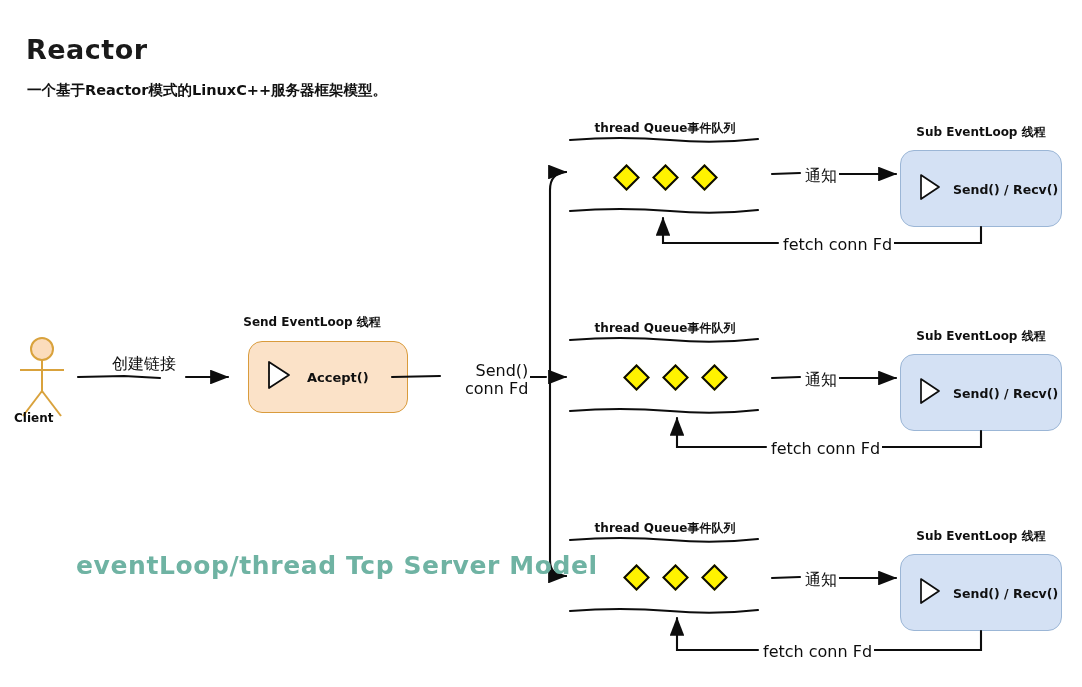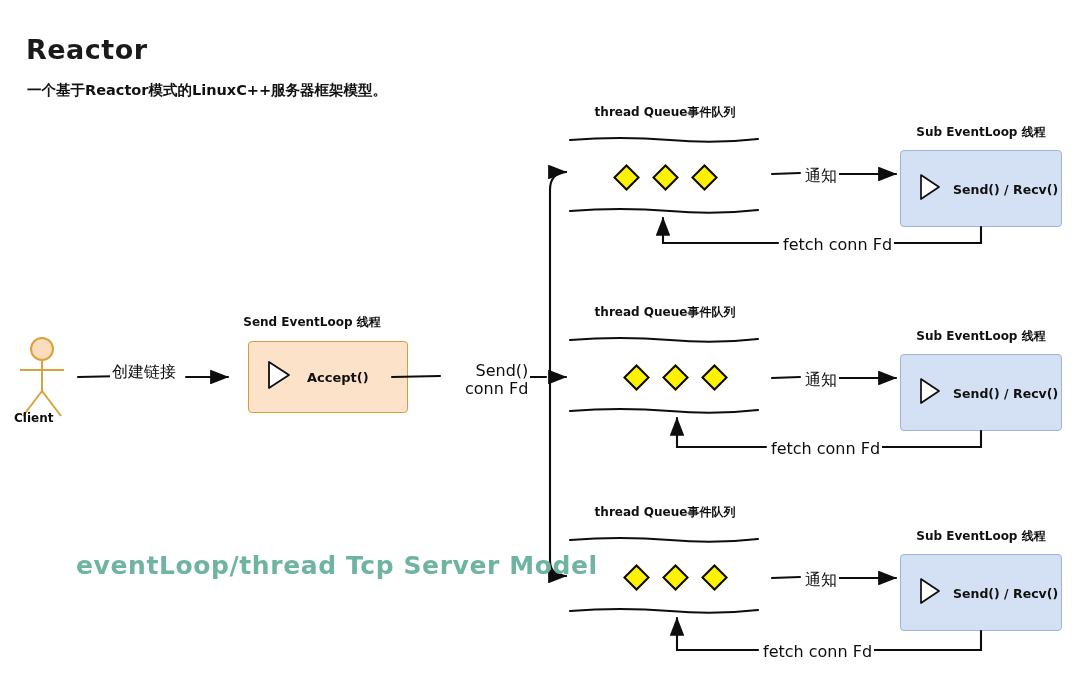--- a/index.html
+++ b/index.html
@@ -48,21 +48,21 @@
     font-size: 12px;
     font-weight: 700;
     color: #0d0d0d;
     font-family: "DejaVu Sans", sans-serif;
   }
 
   
   .proc-box {
     position: absolute;
     box-sizing: border-box;
-    border-radius: 4px;
+    border-radius: 14px;
   }
   .proc-box .play-tri {
     position: absolute;
     left: 18px;
     top: 50%;
     transform: translateY(-50%);
   }
   .proc-box .box-label {
     position: absolute;
     left: 58px;
@@ -96,20 +96,21 @@
 
   
   .queue-caption {
     position: absolute;
     font-size: 12px;
     font-weight: 700;
     color: #101010;
     white-space: nowrap;
     text-align: center;
     font-family: "DejaVu Sans", sans-serif;
+    margin-top: 16px;
   }
   .diamond {
     position: absolute;
     width: 15px;
     height: 15px;
     background: #FFF200;
     border: 2px solid #0a0a0a;
     transform: rotate(45deg);
   }
 
@@ -262,21 +263,21 @@
       <path d="M570,611 Q620,607 670,611 Q714,615 758,610"></path>
 
       <path d="M772,578 L800,577"></path>
       <path d="M832,578 L896,578" marker-end="url(#arrow)"></path>
 
       <path d="M981,631 L981,650 L868,650"></path>
       <path d="M758,650 L677,650 L677,618" marker-end="url(#arrow)"></path>
     </g>
   </svg>
 
-  <div class="edge-label" style="left:110px; top:362px;">创建链接</div>
+  <div class="edge-label" style="left:110px; top:354px;">创建链接</div>
 
   <div class="edge-label two-line" style="left:463px; top:362px;">
     <div>Send()</div>
     <div>conn Fd</div>
   </div>
 
   <div class="edge-label" style="left:803px; top:166px;">通知</div>
   <div class="edge-label" style="left:803px; top:370px;">通知</div>
   <div class="edge-label" style="left:803px; top:570px;">通知</div>
 

